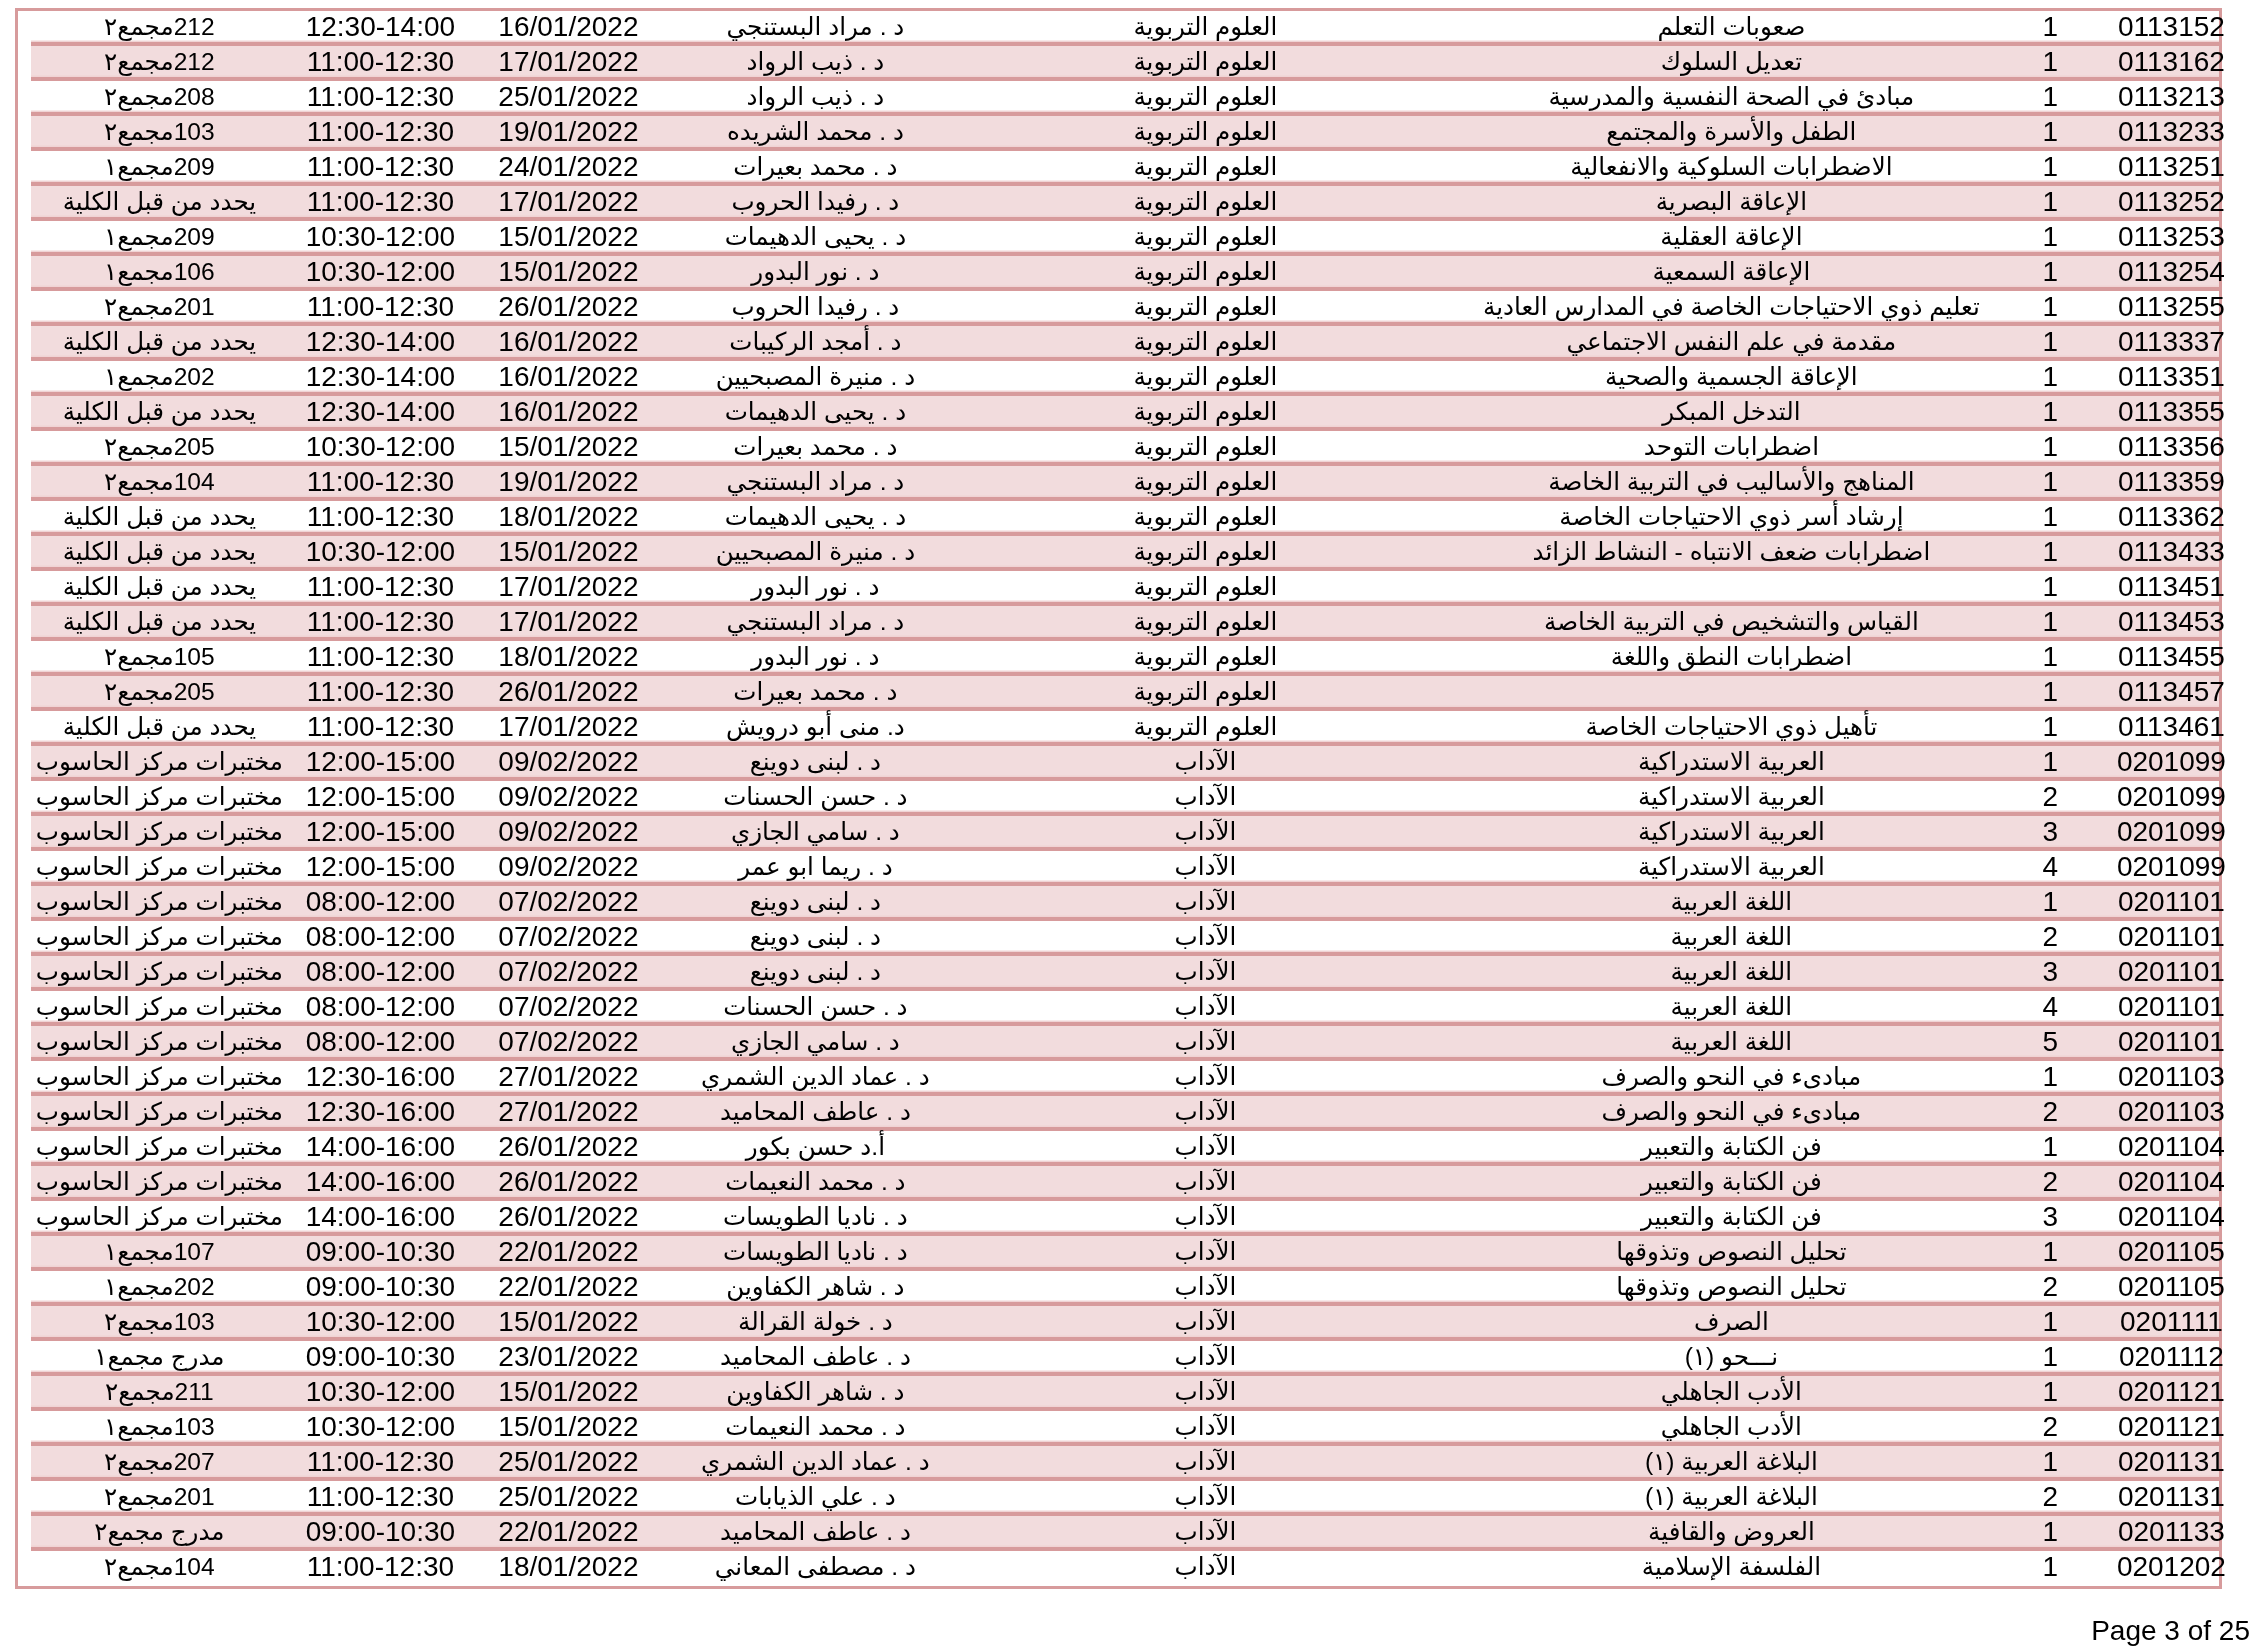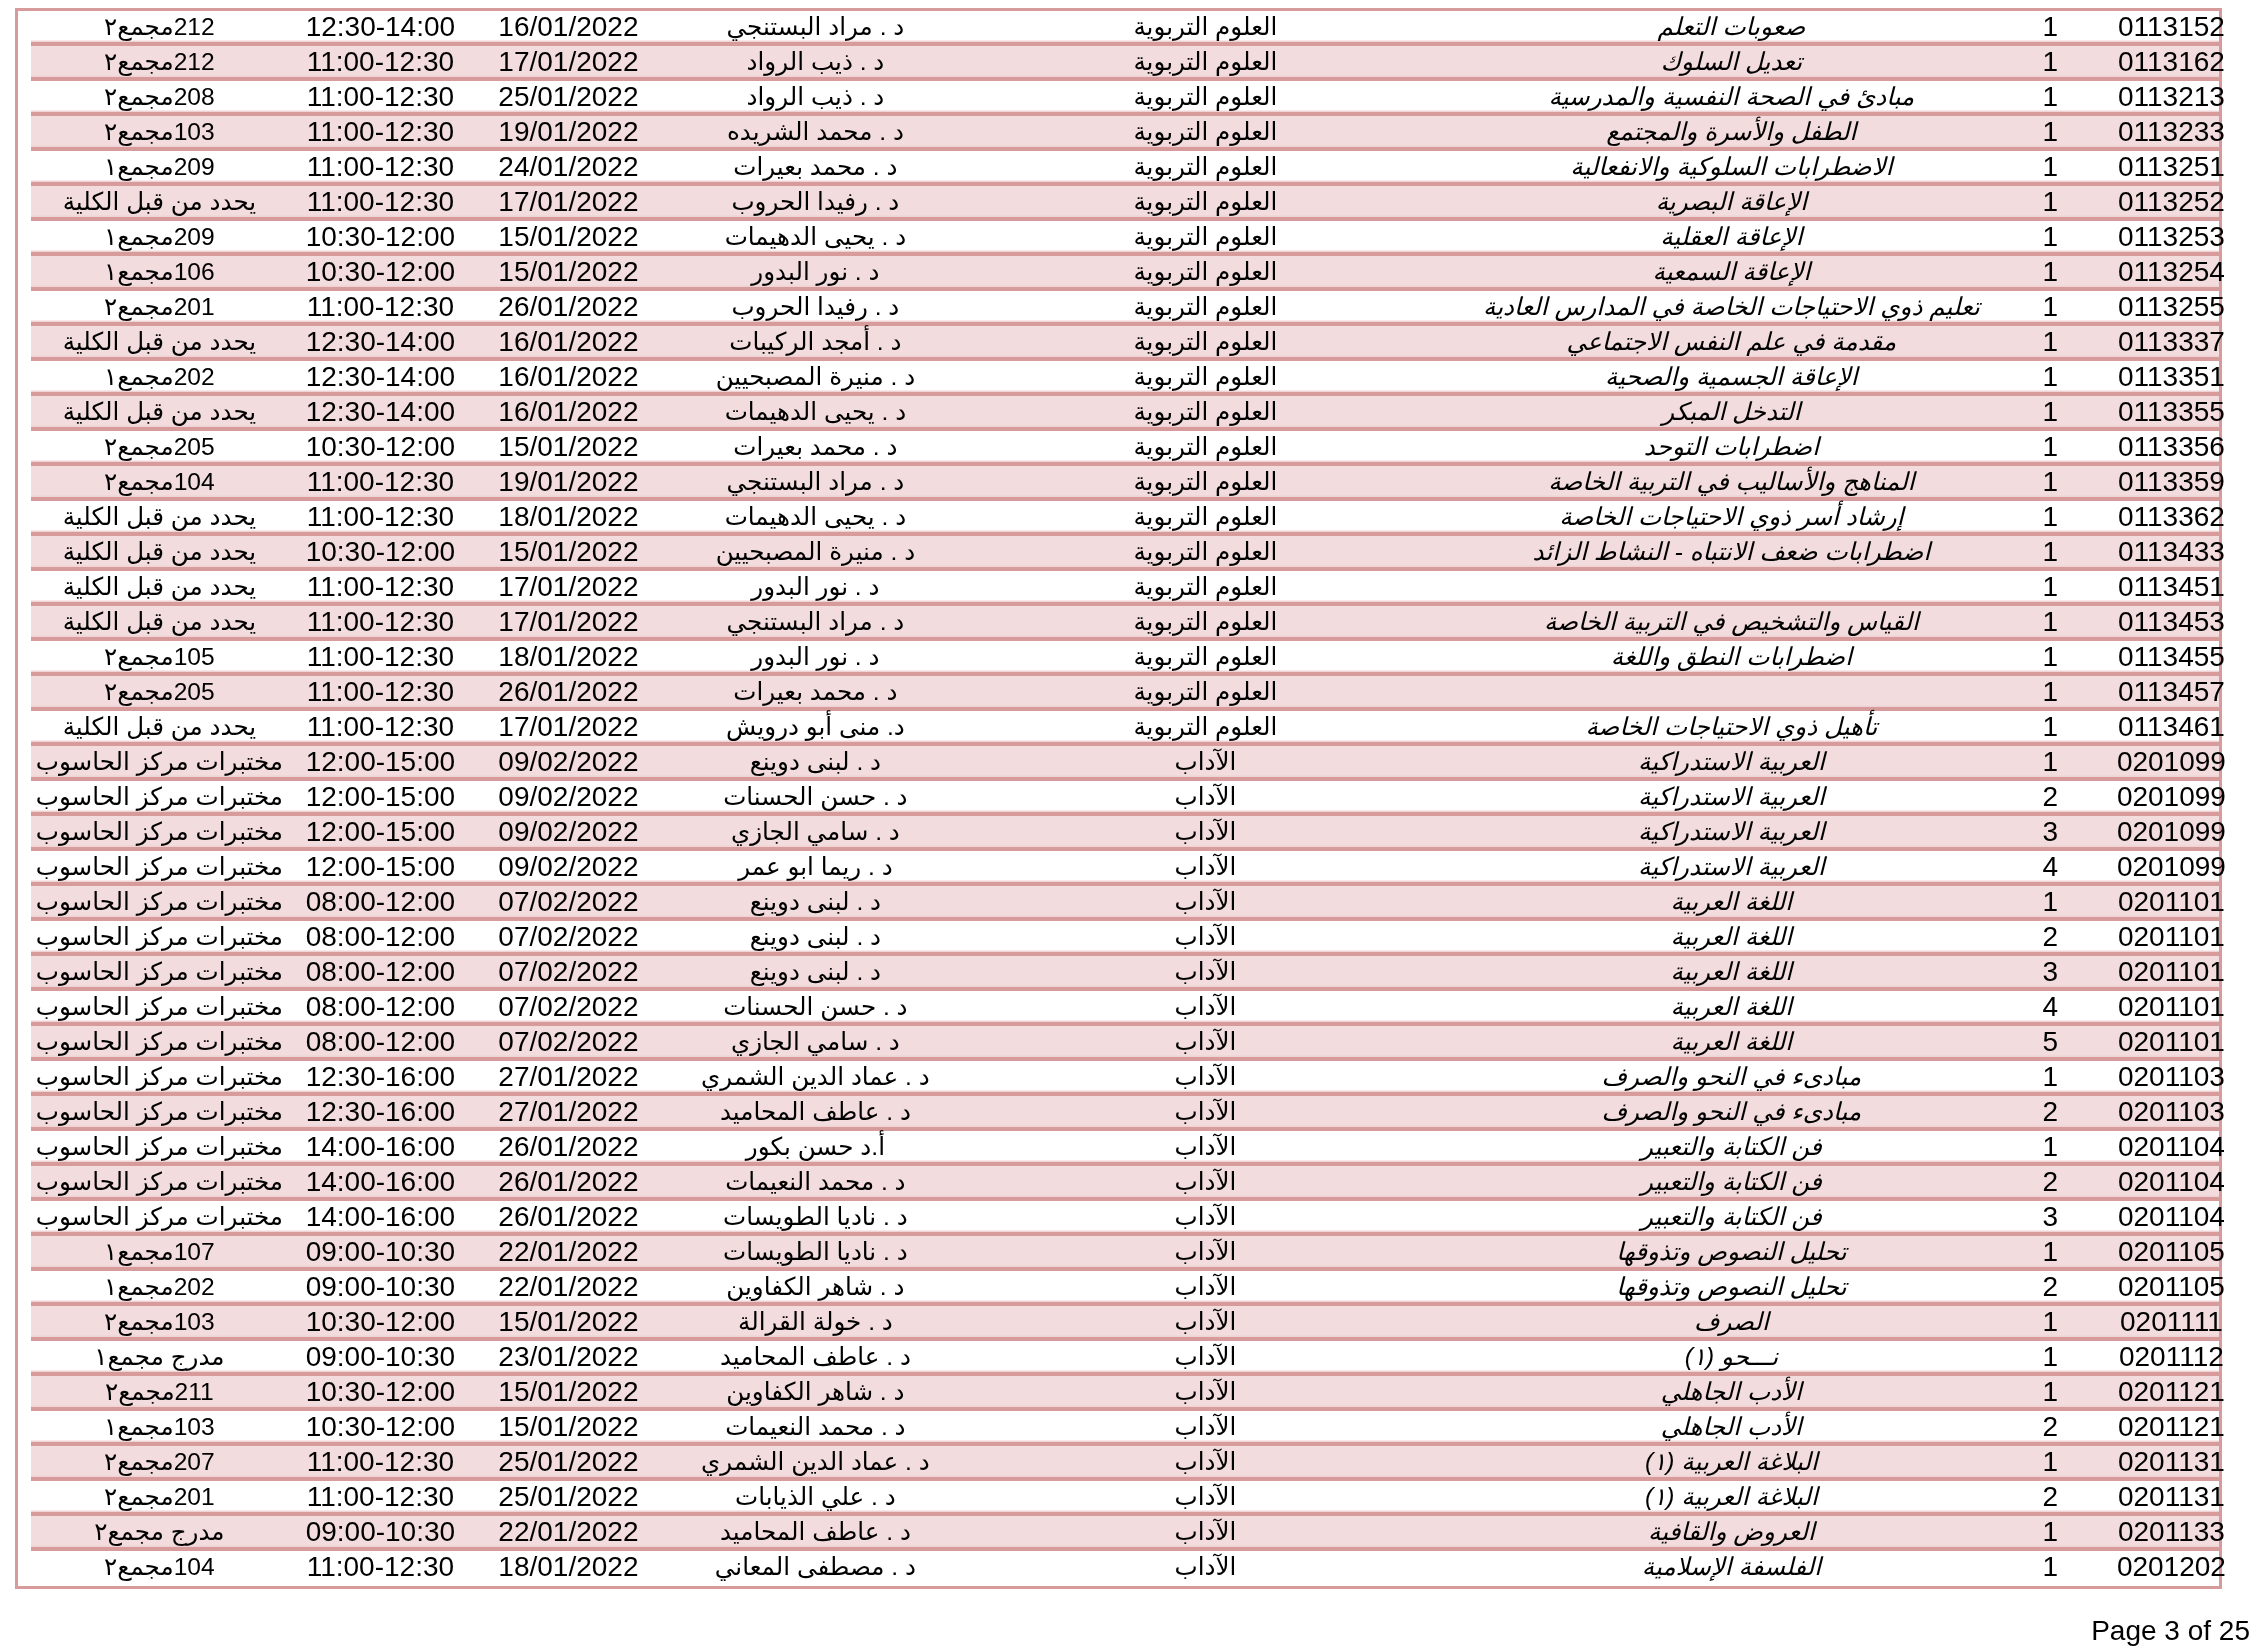--- a/index.html
+++ b/index.html
@@ -23,21 +23,21 @@
     font-size:27px; white-space:nowrap; text-align:center;
     transform:translateX(-50%);
   }
   .cell.num { font-size:28px; }
   .cell.ar { font-size:24.6px; direction:rtl; unicode-bidi:plaintext; }
   .c-room { left:128px; }
   .c-time { left:349px; }
   .c-date { left:537px; }
   .c-inst { left:784px; }
   .c-fac  { left:1174px; }
-  .c-name { left:1700px;font-style:italic; }
+  .c-name { left:1700px; }
   .c-sec  { left:2019px; }
   .c-code { left:2140px; }
   .footer {
     position:absolute; left:0; width:2250px; top:1614px; text-align:right;
     font-size:28px; line-height:34px;
   }
 </style>
 </head>
 <body>
 

